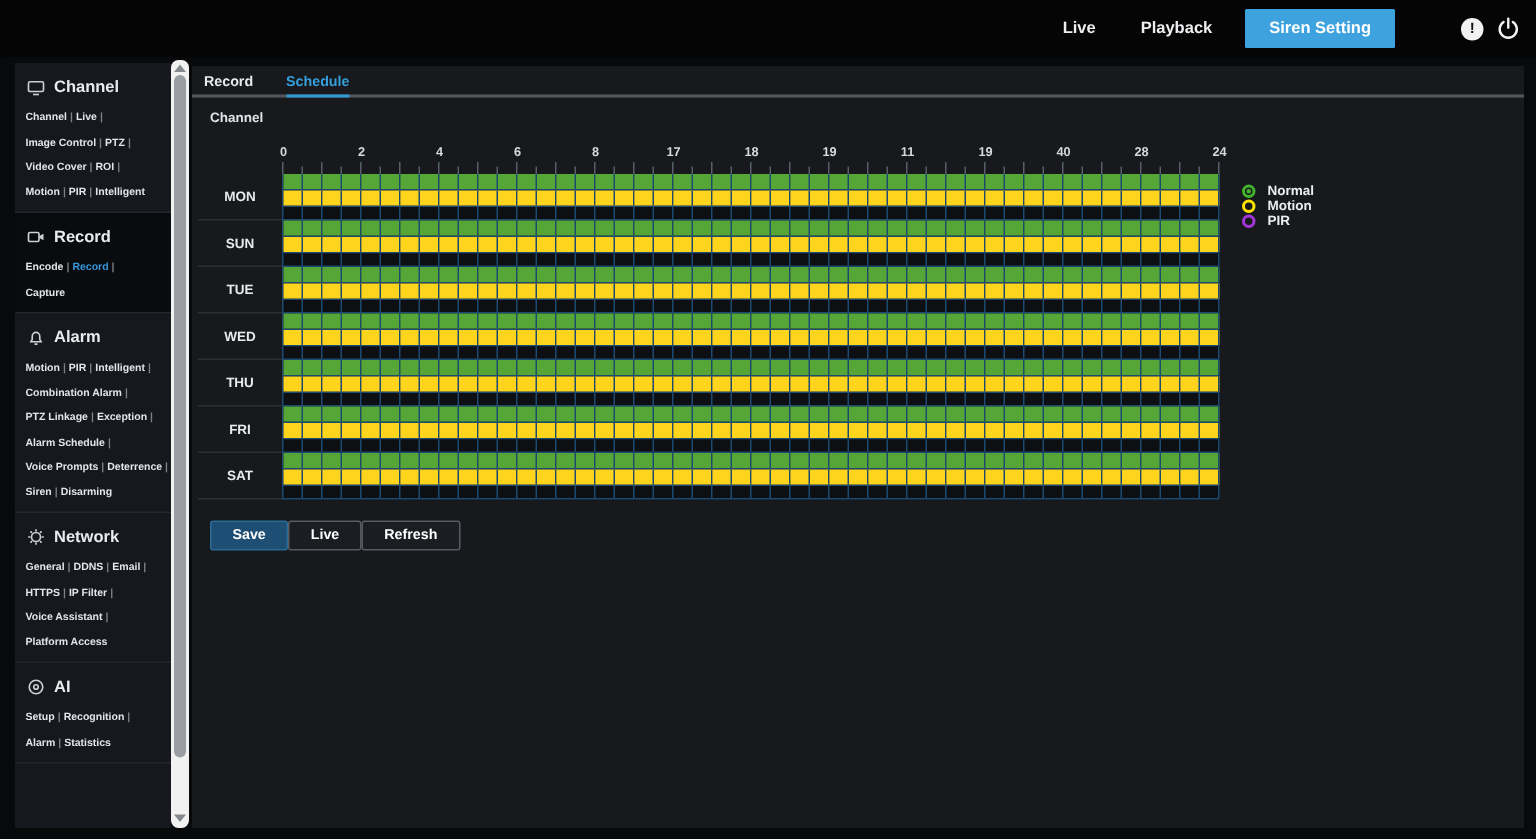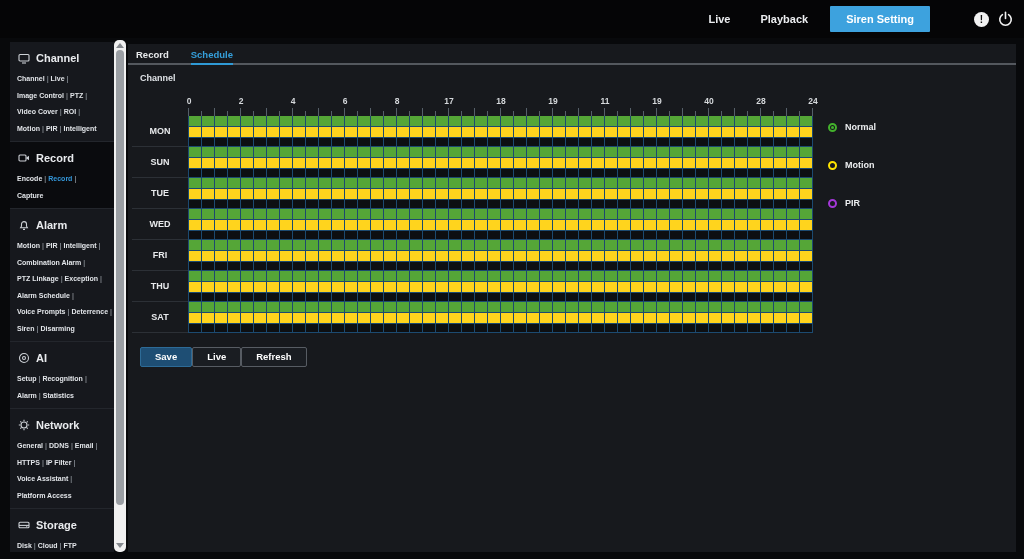--- a/index.html
+++ b/index.html
@@ -61,21 +61,21 @@
   #grid{position:absolute;left:4px;top:24px}
   .day-row{display:flex}
   .day-label{width:56px;height:31px;display:flex;align-items:center;justify-content:center;
     color:#e8eaec;font-size:9px;font-weight:bold;border-bottom:1px solid #2c3036}
   .bars{width:625px}
   .bar{display:flex;border-left:1px solid #1c4a70;border-bottom:1px solid #1c4a70}
   .bar-normal,.bar-motion{height:11px}
   .bar-pir{height:9px;background:#0d0f12}
   .cell{width:13px;height:100%;border-right:1px solid #1c4a70;cursor:pointer}
 
-  #legend{position:absolute;left:700px;top:30px;display:flex;flex-direction:column;gap:28px}
+  #legend{position:absolute;left:700px;top:30px;display:flex;flex-direction:column;gap:0}
   .litem{display:flex;align-items:center;gap:8px;cursor:pointer}
   .lring{width:9px;height:9px;border-radius:50%;border:2px solid #fff;
     display:flex;align-items:center;justify-content:center}
   .ldot{width:3px;height:3px;border-radius:50%}
   .llabel{color:#eceef0;font-size:9px;font-weight:bold}
 
   
   .btnrow{position:absolute;left:12px;top:303px;display:flex;gap:0}
   .btn{height:20px;line-height:18px;padding:0 14px;font-size:9.5px;font-weight:bold;color:#fff;
     background:#1a1d22;border:1px solid #575c63;border-radius:2px;cursor:pointer;
@@ -147,56 +147,43 @@
         <div class="srow"><div class="slink" style="display: inline;">Combination Alarm</div><div class="ssep" style="display: inline;">|</div></div>
         <div class="srow"><div class="slink" style="display: inline;">PTZ Linkage</div><div class="ssep" style="display: inline;">|</div><div class="slink" style="display: inline;">Exception</div><div class="ssep" style="display: inline;">|</div></div>
         <div class="srow"><div class="slink" style="display: inline;">Alarm Schedule</div><div class="ssep" style="display: inline;">|</div></div>
         <div class="srow"><div class="slink" style="display: inline;">Voice Prompts</div><div class="ssep" style="display: inline;">|</div><div class="slink" style="display: inline;">Deterrence</div><div class="ssep" style="display: inline;">|</div></div>
         <div class="srow"><div class="slink" style="display: inline;">Siren</div><div class="ssep" style="display: inline;">|</div><div class="slink" style="display: inline;">Disarming</div></div>
       </div>
       <div class="sec">
         <div class="sec-h">
           <div class="sic">
             <svg width="12" height="12" viewBox="0 0 12 12" fill="none" stroke="#ccd0d5" stroke-width="1.1">
-              <circle cx="6" cy="6" r="4.5"></circle>
-              <circle cx="6" cy="6" r="1.5"></circle>
-            </svg>
-          </div>
-          <div class="sec-t">AI</div>
-        </div>
-        <div class="srow"><div class="slink" style="display: inline;">Setup</div><div class="ssep" style="display: inline;">|</div><div class="slink" style="display: inline;">Recognition</div><div class="ssep" style="display: inline;">|</div></div>
-        <div class="srow"><div class="slink" style="display: inline;">Alarm</div><div class="ssep" style="display: inline;">|</div><div class="slink" style="display: inline;">Statistics</div></div>
-      </div>
-      <div class="sec">
-        <div class="sec-h">
-          <div class="sic">
-            <svg width="12" height="12" viewBox="0 0 12 12" fill="none" stroke="#ccd0d5" stroke-width="1.1">
               <circle cx="6" cy="6" r="3"></circle>
               <path d="M6 .8v1.5M6 9.7v1.5M.8 6h1.5M9.7 6h1.5M2.3 2.3l1 1M8.7 8.7l1 1M9.7 2.3l-1 1M3.3 8.7l-1 1"></path>
             </svg>
           </div>
           <div class="sec-t">Network</div>
         </div>
         <div class="srow"><div class="slink" style="display: inline;">General</div><div class="ssep" style="display: inline;">|</div><div class="slink" style="display: inline;">DDNS</div><div class="ssep" style="display: inline;">|</div><div class="slink" style="display: inline;">Email</div><div class="ssep" style="display: inline;">|</div></div>
         <div class="srow"><div class="slink" style="display: inline;">HTTPS</div><div class="ssep" style="display: inline;">|</div><div class="slink" style="display: inline;">IP Filter</div><div class="ssep" style="display: inline;">|</div></div>
         <div class="srow"><div class="slink" style="display: inline;">Voice Assistant</div><div class="ssep" style="display: inline;">|</div></div>
         <div class="srow"><div class="slink" style="display: inline;">Platform Access</div></div>
       </div>
       <div class="sec">
         <div class="sec-h">
           <div class="sic">
             <svg width="12" height="12" viewBox="0 0 12 12" fill="none" stroke="#ccd0d5" stroke-width="1.1">
-              <rect x="1" y="3.2" width="10" height="5.6" rx="1"></rect>
-              <path d="M1 6.4h10"></path>
-              <circle cx="8.8" cy="7.6" r=".6" fill="#ccd0d5" stroke="none"></circle>
+              <circle cx="6" cy="6" r="4.5"></circle>
+              <circle cx="6" cy="6" r="1.5"></circle>
             </svg>
           </div>
-          <div class="sec-t">Storage</div>
+          <div class="sec-t">AI</div>
         </div>
-        <div class="srow"><div class="slink" style="display: inline;">Disk</div><div class="ssep" style="display: inline;">|</div><div class="slink" style="display: inline;">Cloud</div><div class="ssep" style="display: inline;">|</div><div class="slink" style="display: inline;">FTP</div></div>
+        <div class="srow"><div class="slink" style="display: inline;">Setup</div><div class="ssep" style="display: inline;">|</div><div class="slink" style="display: inline;">Recognition</div><div class="ssep" style="display: inline;">|</div></div>
+        <div class="srow"><div class="slink" style="display: inline;">Alarm</div><div class="ssep" style="display: inline;">|</div><div class="slink" style="display: inline;">Statistics</div></div>
       </div>
     </aside>
 
   <div class="sscroll">
     <div class="sarrow up"></div>
     <div class="sthumb"></div>
     <div class="sarrow down"></div>
   </div>
 
   <main>
@@ -888,21 +875,21 @@
                 <div class="cell"></div>
                 <div class="cell"></div>
                 <div class="cell"></div>
                 <div class="cell"></div>
                 <div class="cell"></div>
                 <div class="cell"></div>
               </div>
             </div>
           </div>
           <div class="day-row">
-            <div class="day-label">FRI</div>
+            <div class="day-label">THU</div>
             <div class="bars">
               <div class="bar bar-normal">
                 <div class="cell" style="background: rgb(85, 166, 55);"></div>
                 <div class="cell" style="background: rgb(85, 166, 55);"></div>
                 <div class="cell" style="background: rgb(85, 166, 55);"></div>
                 <div class="cell" style="background: rgb(85, 166, 55);"></div>
                 <div class="cell" style="background: rgb(85, 166, 55);"></div>
                 <div class="cell" style="background: rgb(85, 166, 55);"></div>
                 <div class="cell" style="background: rgb(85, 166, 55);"></div>
                 <div class="cell" style="background: rgb(85, 166, 55);"></div>
@@ -1043,21 +1030,21 @@
                 <div class="cell"></div>
                 <div class="cell"></div>
                 <div class="cell"></div>
                 <div class="cell"></div>
                 <div class="cell"></div>
                 <div class="cell"></div>
               </div>
             </div>
           </div>
           <div class="day-row">
-            <div class="day-label">THU</div>
+            <div class="day-label">FRI</div>
             <div class="bars">
               <div class="bar bar-normal">
                 <div class="cell" style="background: rgb(85, 166, 55);"></div>
                 <div class="cell" style="background: rgb(85, 166, 55);"></div>
                 <div class="cell" style="background: rgb(85, 166, 55);"></div>
                 <div class="cell" style="background: rgb(85, 166, 55);"></div>
                 <div class="cell" style="background: rgb(85, 166, 55);"></div>
                 <div class="cell" style="background: rgb(85, 166, 55);"></div>
                 <div class="cell" style="background: rgb(85, 166, 55);"></div>
                 <div class="cell" style="background: rgb(85, 166, 55);"></div>

